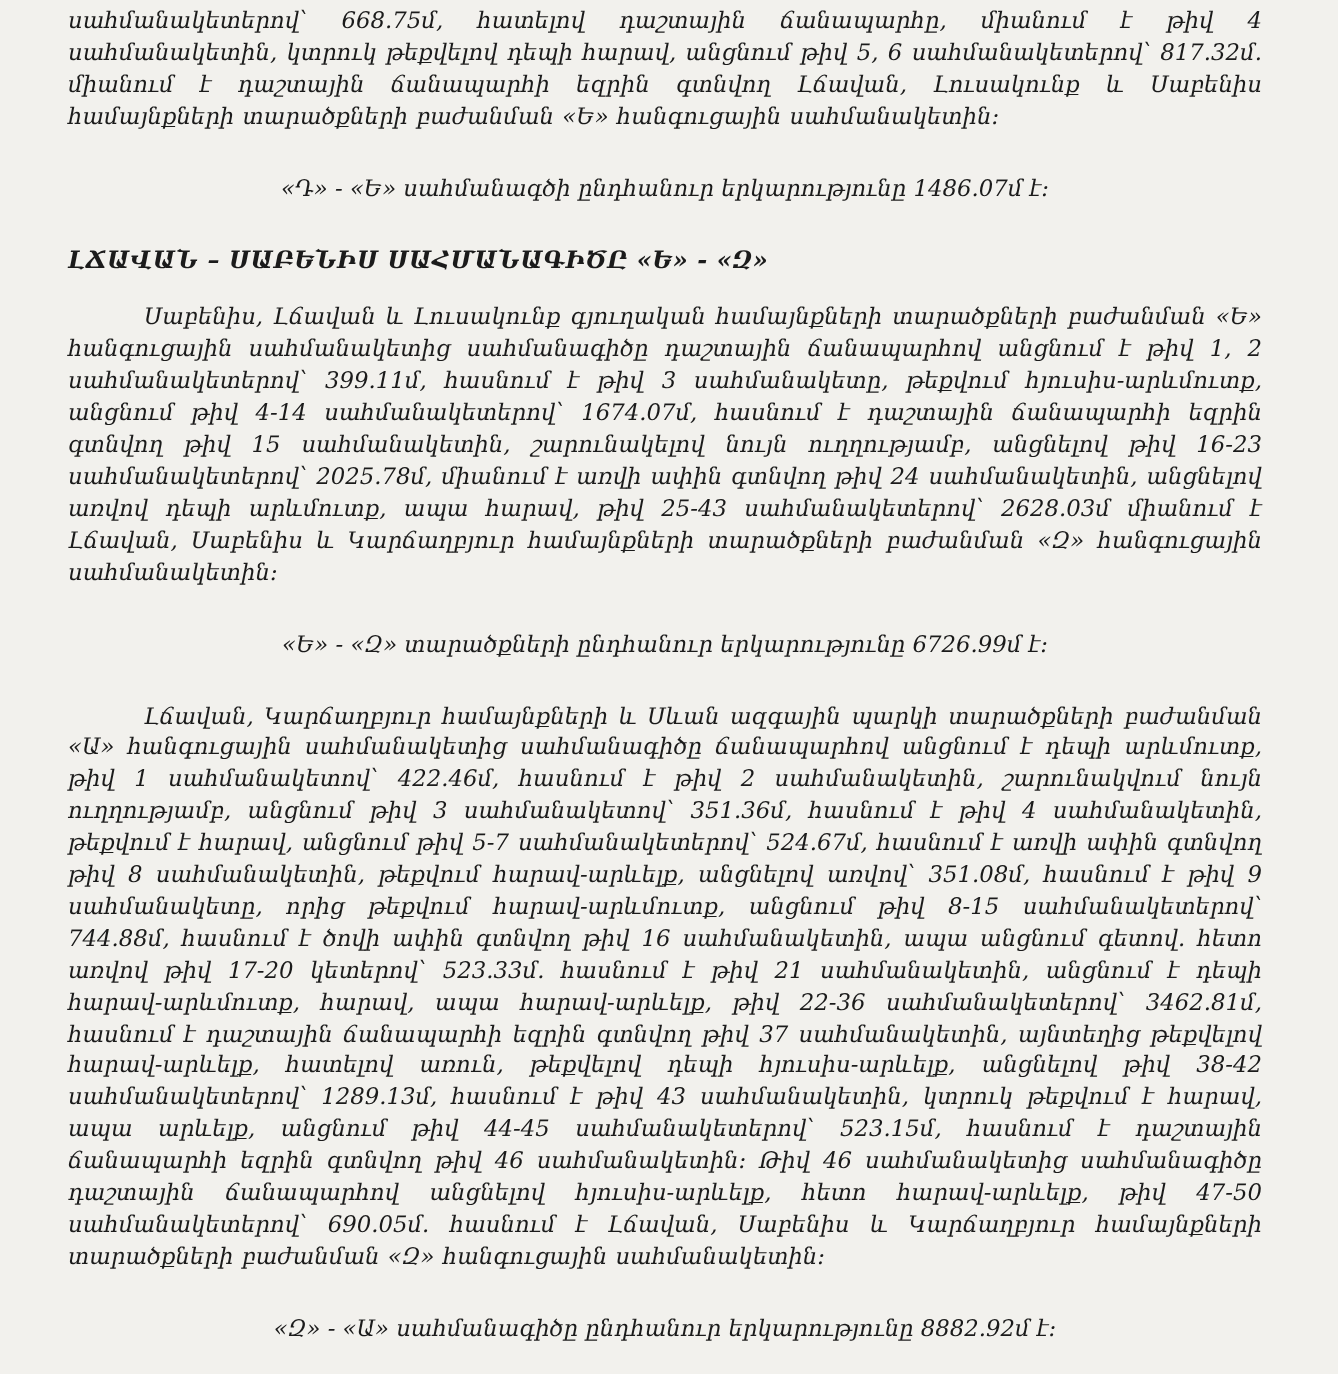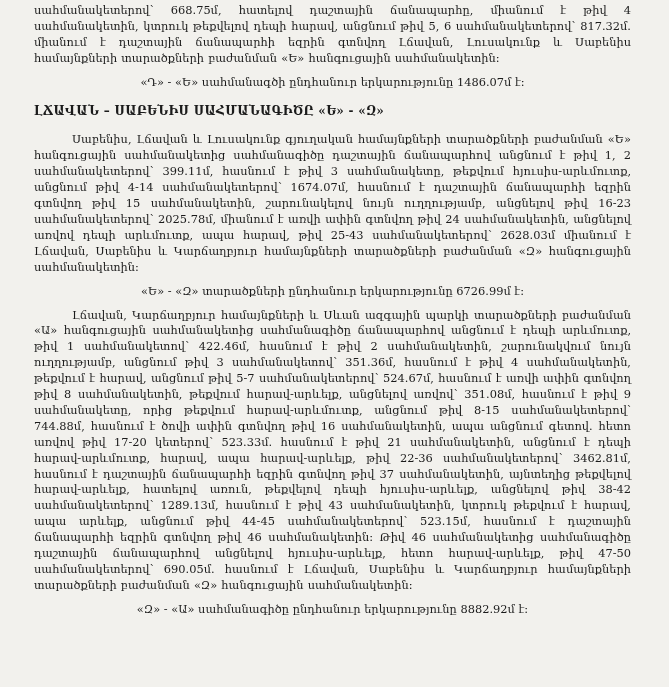--- a/index.html
+++ b/index.html
@@ -12,32 +12,33 @@
     width: 669px;
     height: 687px;
     box-sizing: border-box;
     background: #f2f1ed;
     padding: 3px 38px 6px 34px;
     font-family: "DejaVu Serif", "DejaVu Sans", serif;
     font-size: 11.4px;
     line-height: 15.9px;
     color: #1b1b1b;
     overflow: hidden;
+    font-style: italic;
   }
   .para {
     margin: 0;
     text-align: justify;
     text-indent: 38px;
     word-spacing: 0.5px;
   }
   .para.no-indent {
     text-indent: 0;
   }
   .length-line {
-    margin: 8px 0;
+    margin: 20px 0;
     text-align: center;
     text-indent: 0;
   }
   .section-heading {
     margin: 13px 0;
     text-align: left;
     font-size: 12px;
     font-weight: bold;
     letter-spacing: 0.3px;
   }

